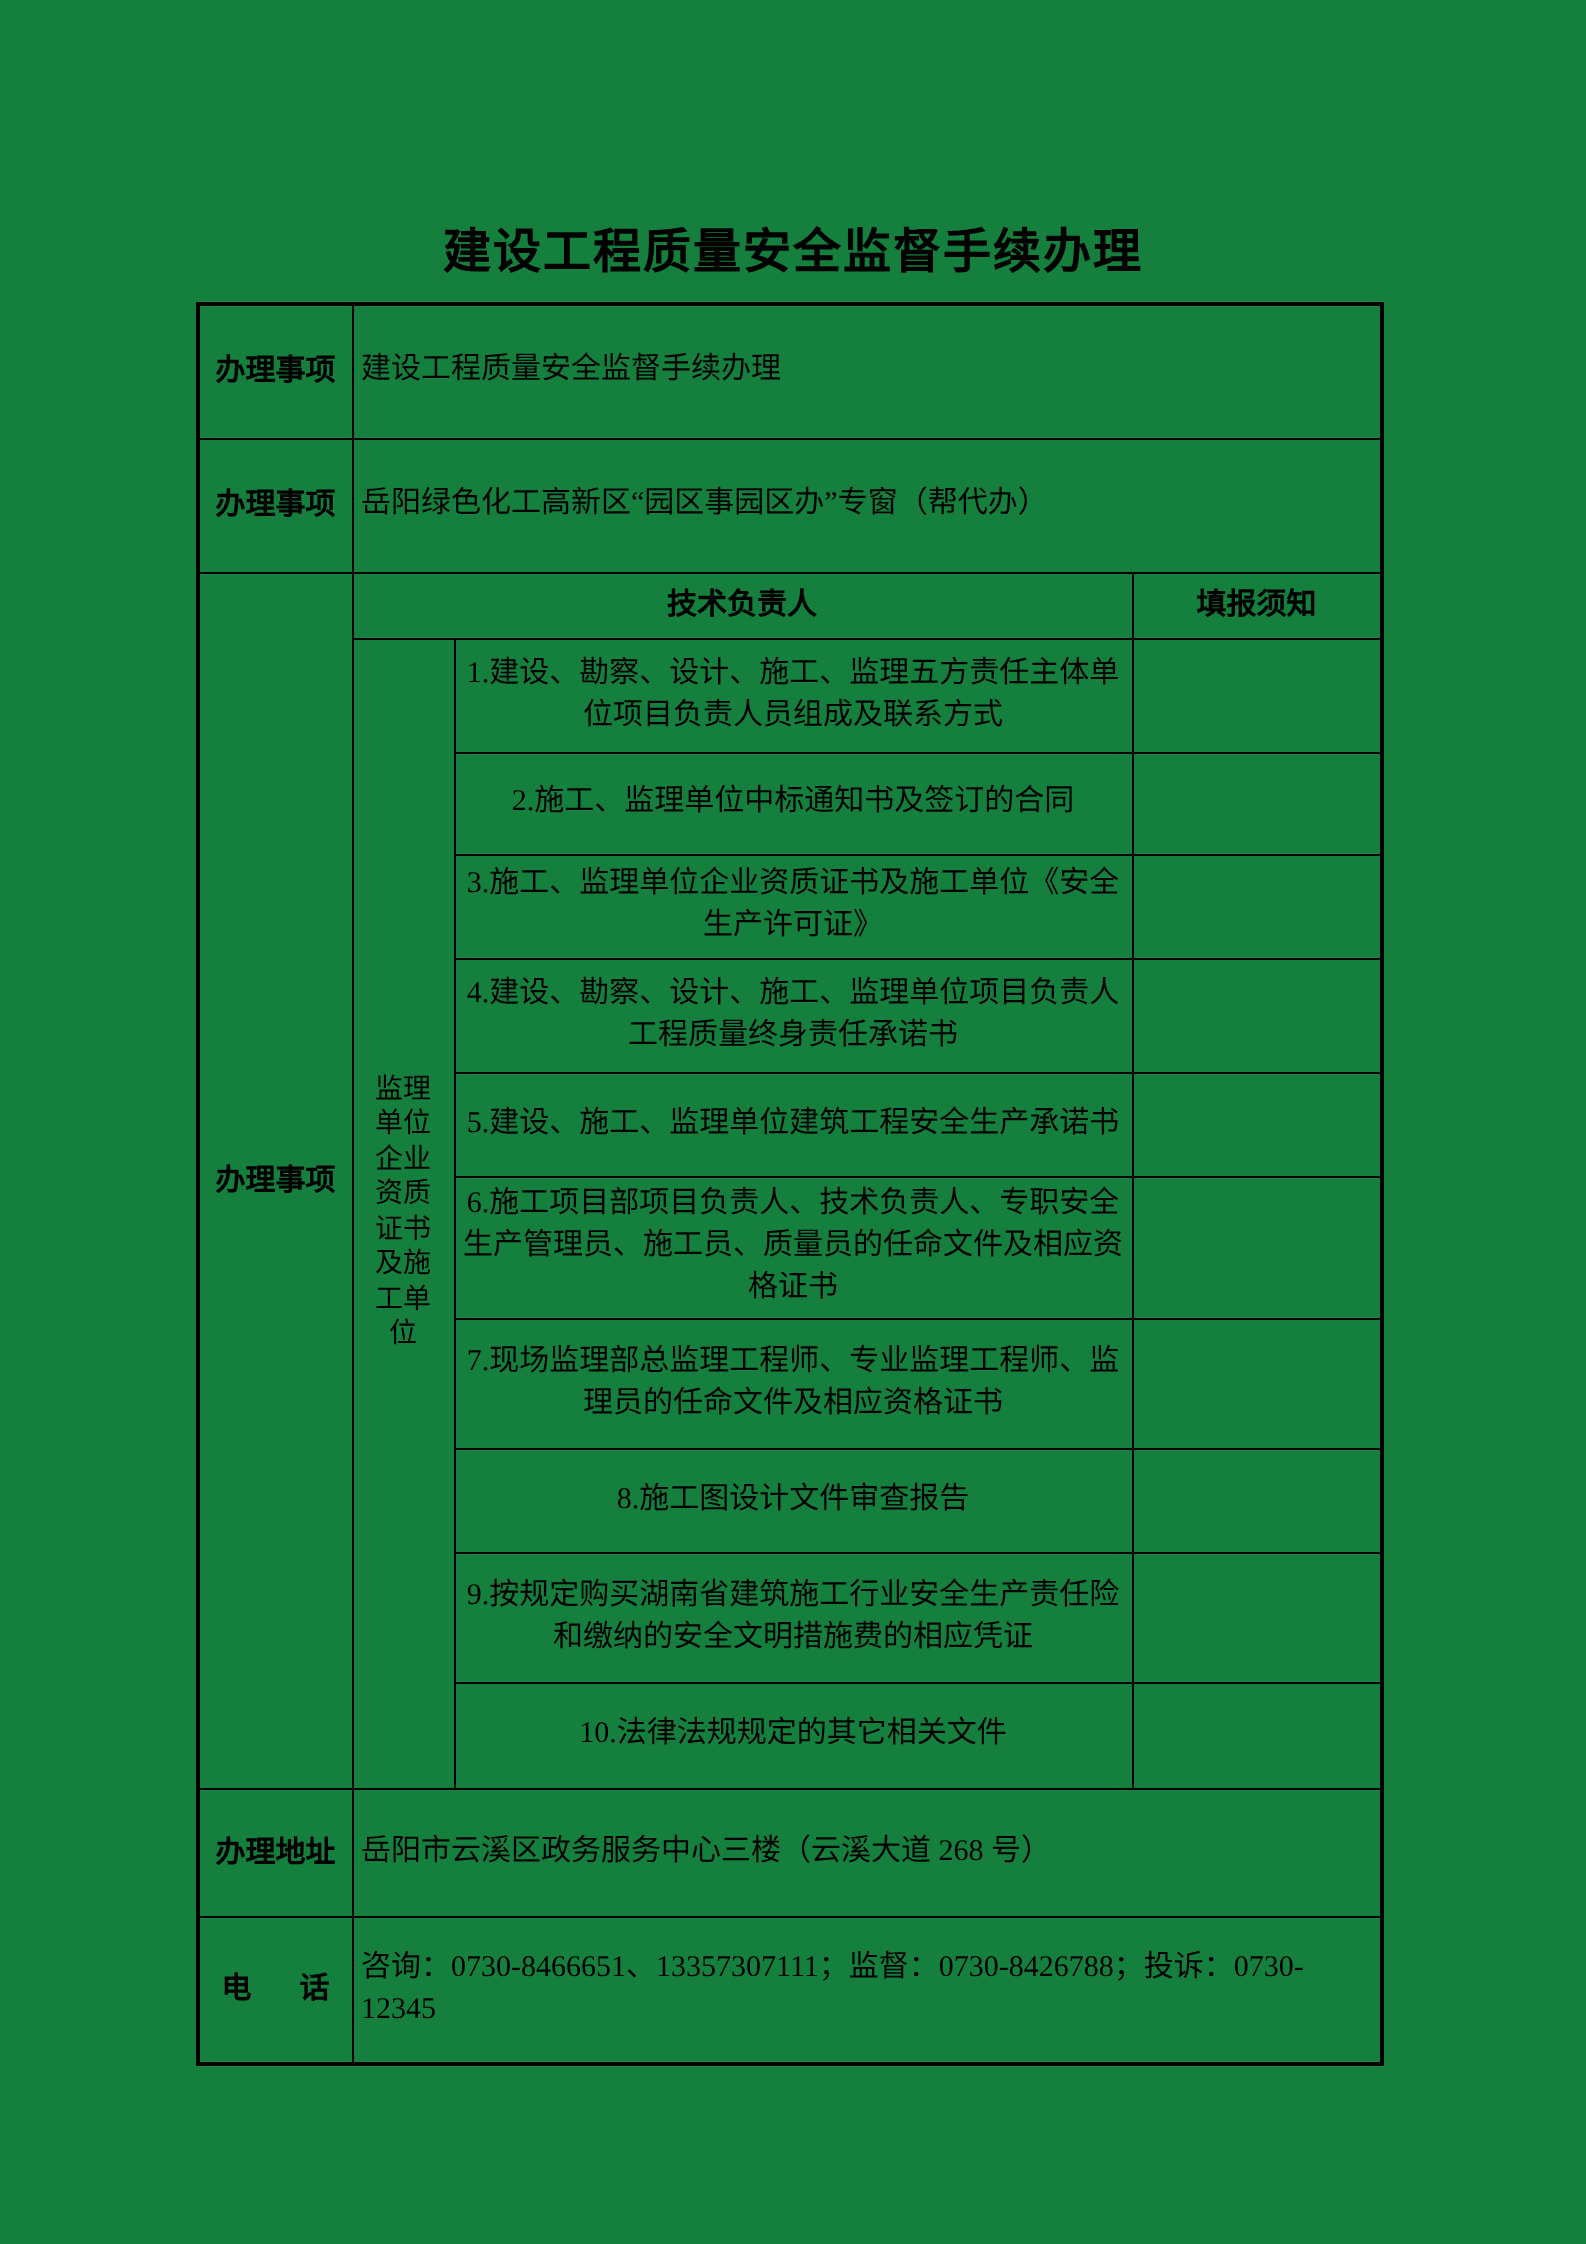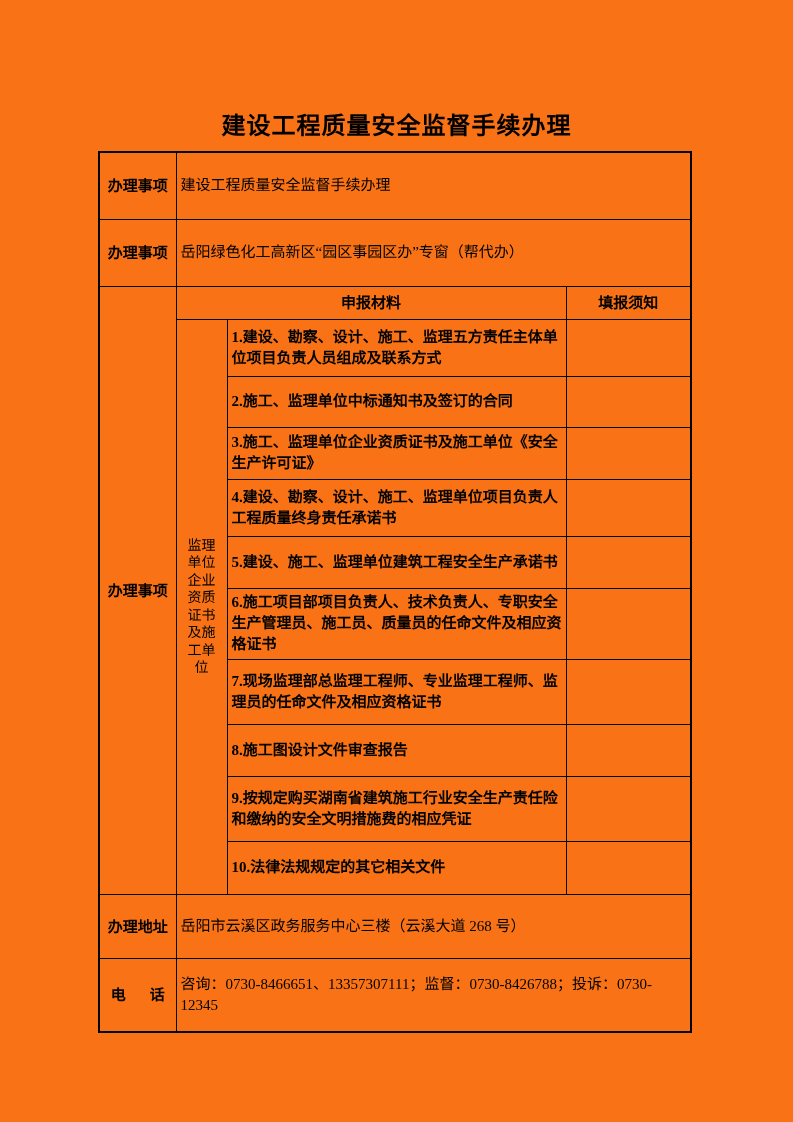--- a/index.html
+++ b/index.html
@@ -2,21 +2,21 @@
 <html lang="zh-CN"><head>
 <meta charset="utf-8">
 <style>
   * { box-sizing: border-box; margin: 0; padding: 0; }
   html, body { background: #e8e8e8; }
   .page {
     position: relative;
     width: 793px;
     height: 1122px;
     margin: 0 auto;
-    background: #f97316;
+    background: #15803d;
     color: #000;
     font-family: "Liberation Serif", "DejaVu Serif", serif;
     overflow: hidden;
   }
   .doc-title {
     position: absolute;
     top: 106px;
     left: 0;
     width: 100%;
     text-align: center;
@@ -46,21 +46,21 @@
     font-weight: bold;
     text-align: center;
     padding: 2px 6px;
   }
   td.hdr {
     font-family: "Liberation Sans", "DejaVu Sans", sans-serif;
     font-weight: bold;
     text-align: center;
   }
   td.val { padding-left: 8px; text-align: left; }
-  td.mat { padding: 4px 10px 4px 6px; text-align: left; font-weight: bold; }
+  td.mat { padding: 4px 10px 4px 6px; text-align: center; }
   td.note { }
   td.grp { padding: 2px 2px; }
   .vert-label {
     width: 30px;
     margin: 0 auto;
     font-size: 14px;
     line-height: 1.25;
     word-break: break-all;
     text-align: center;
   }
@@ -97,21 +97,21 @@
       <tr style="height:67px">
         <td class="lbl">办理事项</td>
         <td class="val" colspan="3">建设工程质量安全监督手续办理</td>
       </tr>
       <tr style="height:67px">
         <td class="lbl">办理事项</td>
         <td class="val" colspan="3">岳阳绿色化工高新区“园区事园区办”专窗（帮代办）</td>
       </tr>
       <tr style="height:33px">
         <td class="lbl" rowspan="11">办理事项</td>
-        <td class="hdr" colspan="2">申报材料</td>
+        <td class="hdr" colspan="2">技术负责人</td>
         <td class="hdr">填报须知</td>
       </tr>
       <tr style="height:57px">
         <td class="grp" rowspan="10">
           <div class="vert-label">监理单位企业资质证书及施工单位</div>
         </td>
         <td class="mat">1.建设、勘察、设计、施工、监理五方责任主体单位项目负责人员组成及联系方式</td>
         <td class="note"></td>
       </tr>
       <tr style="height:51px">

